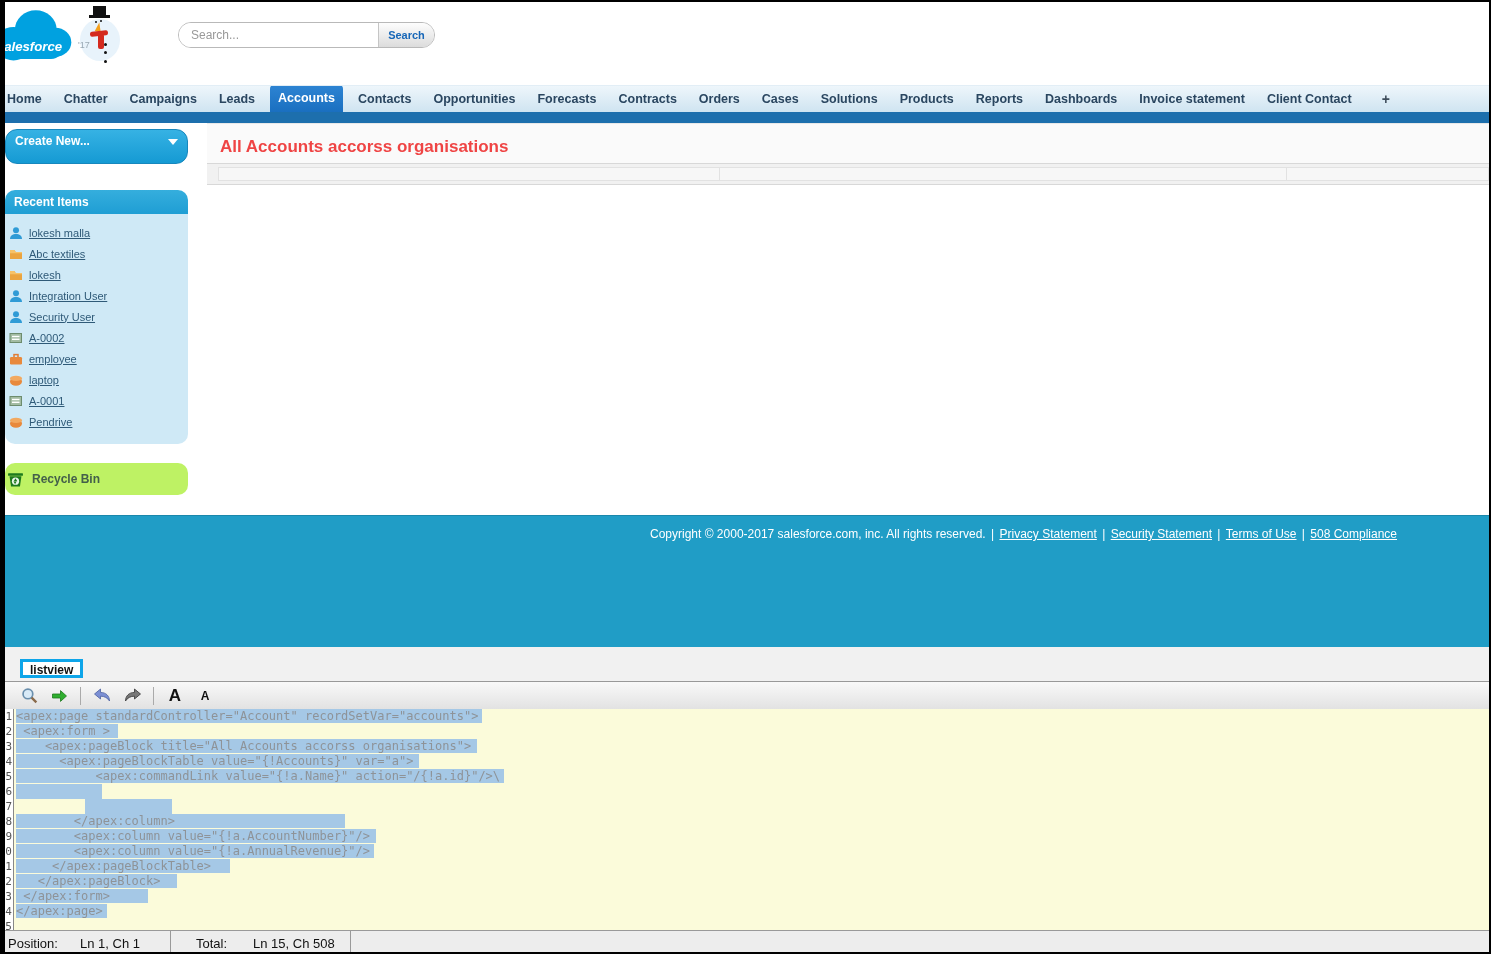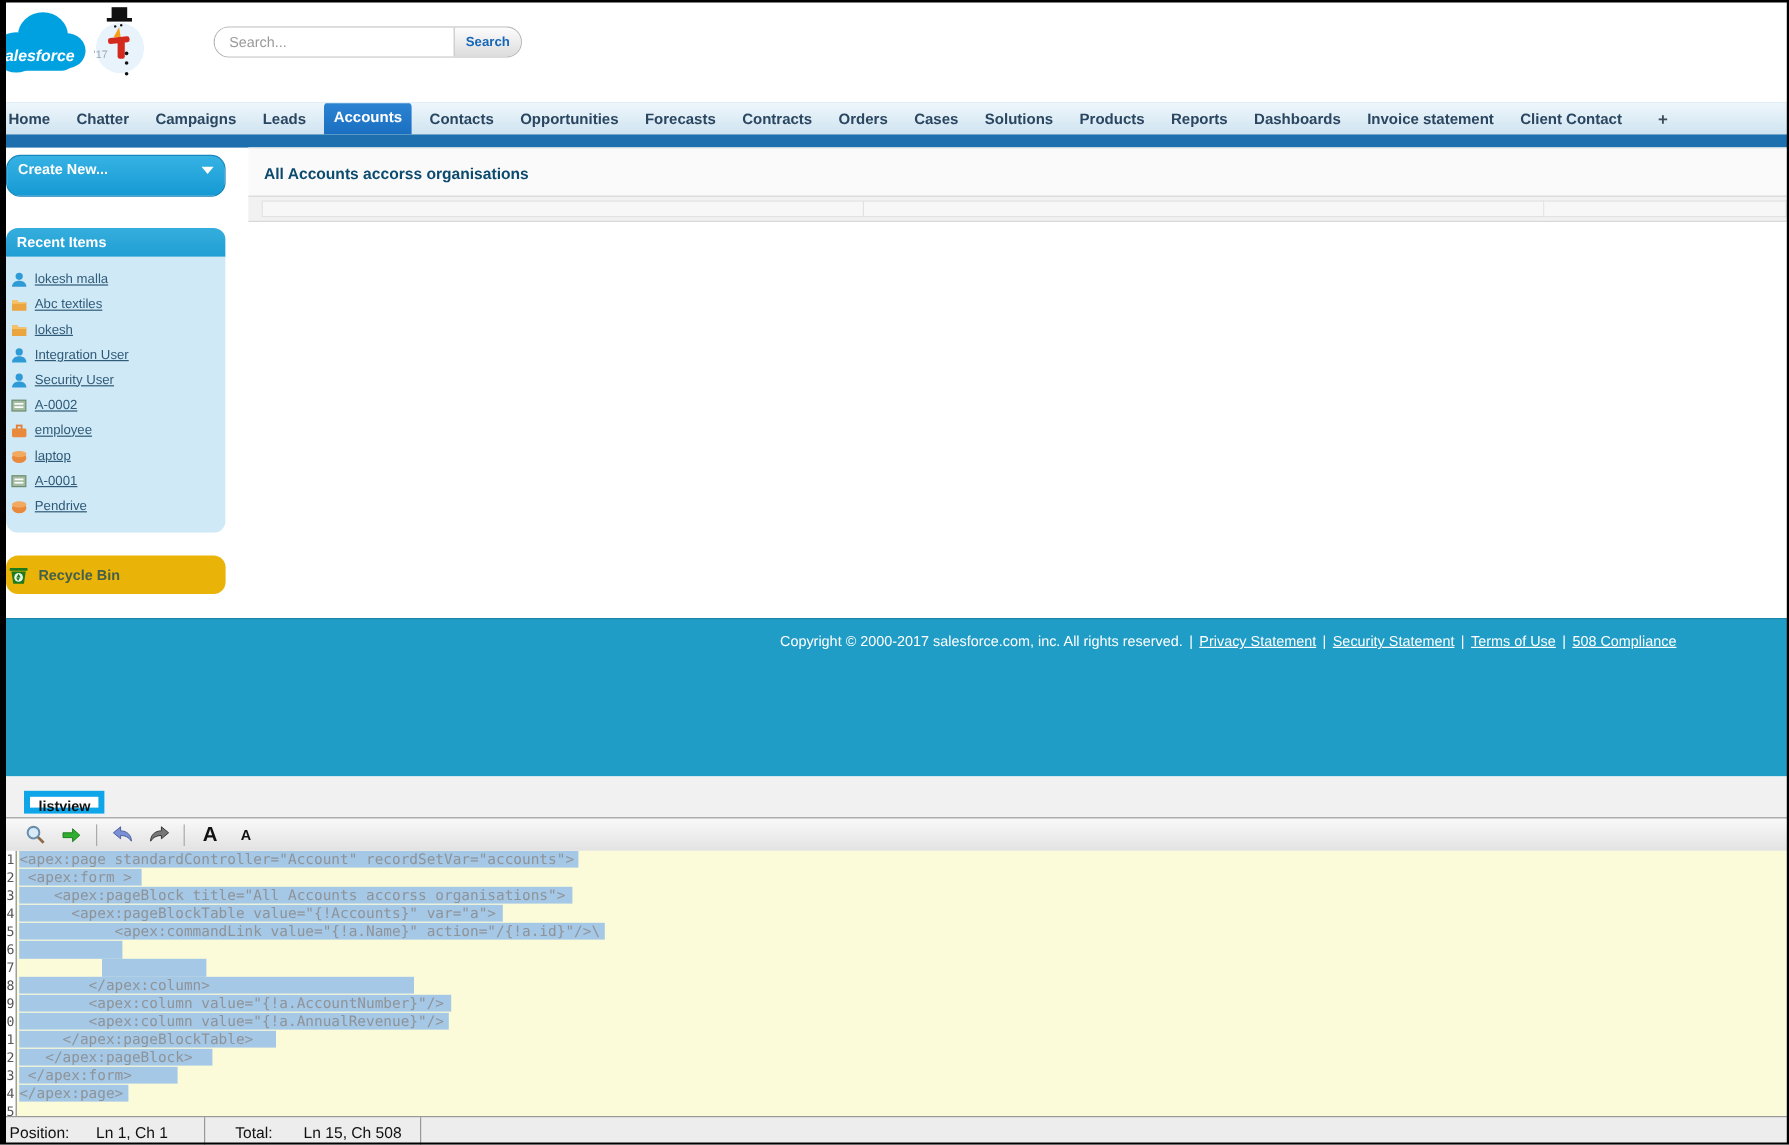--- a/index.html
+++ b/index.html
@@ -58,49 +58,49 @@
                      border-left:5px solid transparent; border-right:5px solid transparent;
                      border-top:6px solid #fff; }
   .panel { margin-top:26px; border-radius:10px; overflow:hidden; }
   .panel-h { height:24px; background:linear-gradient(#35aedd,#1f9ed4); color:#fff;
              font-weight:bold; font-size:12px; line-height:24px; padding-left:9px; }
   .panel-b { background:#cfe9f6; padding:8px 0 12px 0; }
   .ritem { display:flex; align-items:center; height:21px; padding-left:4px; }
   .ricon { width:14px; height:14px; margin-right:6px; flex:none; }
   .ricon svg { width:14px; height:14px; display:block; }
   .rlink { font-size:11px; color:#2f5a78; text-decoration:underline; cursor:pointer; }
-  .recycle { margin-top:19px; height:32px; background:#eab308; border-radius:10px;
+  .recycle { margin-top:19px; height:32px; background:#bef264; border-radius:10px;
              display:flex; align-items:center; }
   .recycle .ricon { width:17px; height:17px; margin:0 8px 0 2px; }
   .recycle .ricon svg { width:17px; height:17px; }
   .recycle-label { font-size:12px; font-weight:bold; color:#44604a; }
 
   
   .content { position:absolute; left:207px; top:123px; right:2px; height:392px;
              background:#fff; border-top:1px solid #e8e8e8; }
   .content-topband { position:absolute; left:0; top:0; right:0; height:39px; background:#fafafa; }
-  .page-title { position:absolute; left:13px; top:13px; font-size:13px; font-weight:bold; color:#0c4a6e; }
+  .page-title { position:absolute; left:13px; top:13px; font-size:17px; font-weight:bold; color:#ef4444; }
   .theadrow { position:absolute; left:0; top:39px; right:0; height:22px; background:#f1f1f1;
               border-top:1px solid #d8d8d8; border-bottom:1px solid #d8d8d8;
               display:flex; align-items:center; padding-left:11px; }
   .thcell { height:14px; background:#f7f7f7; border:1px solid #e2e2e2; border-left:none; cursor:pointer; }
   .thcell:first-child { border-left:1px solid #e2e2e2; }
   .thc1 { width:502px; } .thc2 { width:567px; } .thc3 { flex:1; }
 
   
   .footer { position:absolute; left:0; top:515px; width:100%; height:132px; background:#209dc6;
             border-top:1px solid #1a87ab; }
   .copyline { position:absolute; left:650px; top:11px; font-size:12px; color:#fff; white-space:nowrap; }
   .copyline a { color:#fff; text-decoration:underline; cursor:pointer; }
   .fsep { padding:0 2px; }
 
   
   .estrip { position:absolute; left:0; top:647px; width:100%; height:34px; background:#f1f1f1; }
   .etab { position:absolute; left:20px; top:659px; height:19px; background:#fff;
-          border:5px solid #0ea5e9; font-size:12px; font-weight:bold; color:#111;
+          border:3px solid #0ea5e9; font-size:12px; font-weight:bold; color:#111;
           line-height:17px; padding:0 7px; cursor:pointer; }
   .etoolbar { position:absolute; left:0; top:681px; width:100%; height:28px;
               background:linear-gradient(#f9f9f9,#e2e2e2); border-top:1px solid #999;
               display:flex; align-items:center; padding-left:14px; }
   .tbtn { background:none; border:none; cursor:pointer; width:30px; height:24px;
           display:flex; align-items:center; justify-content:center; }
   .tbtn svg { display:block; }
   .tdiv { width:1px; height:18px; background:#aaa; margin:0 6px; }
   .biga { font-size:17px; font-weight:bold; color:#111; font-family:"Liberation Sans",sans-serif; }
   .smalla { font-size:12px; font-weight:bold; color:#111; font-family:"Liberation Sans",sans-serif; }

